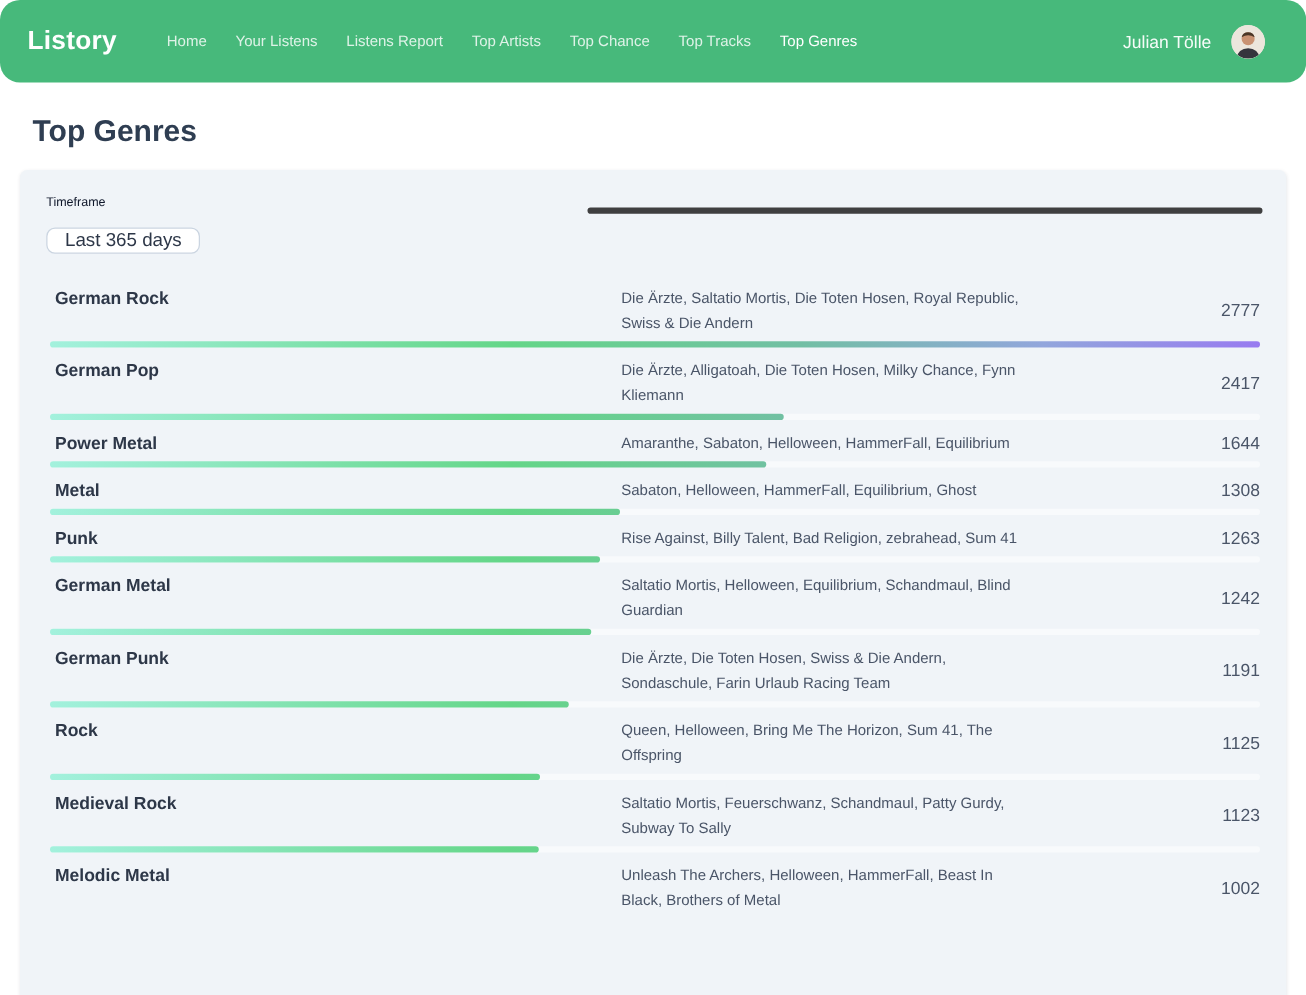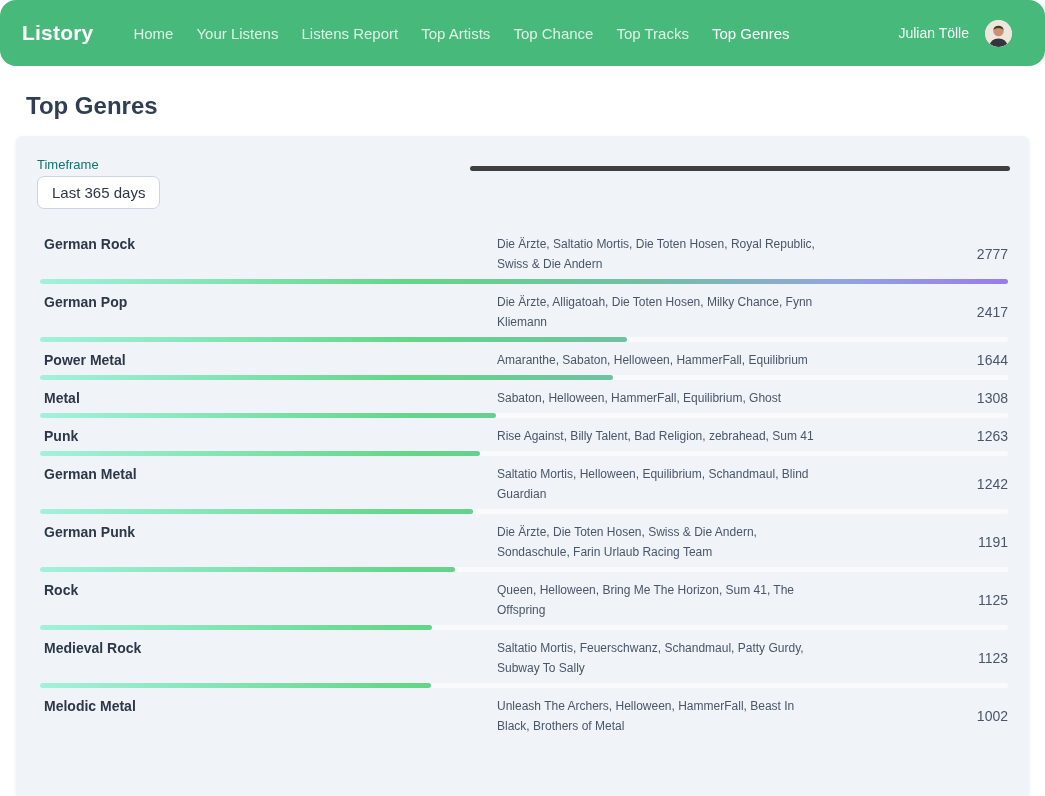--- a/index.html
+++ b/index.html
@@ -5,37 +5,37 @@
   * { margin:0; padding:0; box-sizing:border-box; }
   html,body { width:1045px; height:796px; overflow:hidden; background:#ffffff;
     font-family:"Liberation Sans", sans-serif; }
 
   
   .topbar { height:66px; background:#47b97b; display:flex; align-items:center;
     padding:0 33px 0 22px;border-radius:16px; }
   .brand { color:#ffffff; font-size:21px; font-weight:700; letter-spacing:.2px;
     margin-right:40px; cursor:pointer; }
   .nav { display:flex; gap:23px; }
-  .nav-item { color:rgba(255,255,255,.82); font-size:15px; cursor:pointer;
+  .nav-item { color:rgba(255,255,255,.82); font-size:12px; cursor:pointer;
     white-space:nowrap; }
   .nav-item.active { color:#ffffff; }
   .user-area { margin-left:auto; display:flex; align-items:center; gap:16px; }
   .user-name { color:rgba(255,255,255,.95); font-size:14px; cursor:pointer; }
   .avatar { width:27px; height:27px; border-radius:50%; overflow:hidden;
     display:block; cursor:pointer; background:#ece6dc; }
 
   
   .page-title { font-size:24px; font-weight:600; color:#2f3e52;
     margin:26px 0 16px 26px; }
 
   .card { position:relative; margin:0 16px; background:#f0f4f8; border-radius:6px;
     padding:21px; box-shadow:0 1px 3px rgba(30,40,60,.10); min-height:680px; }
 
-  .tf-label { font-size:13px; color:#0f766e; margin-bottom:4px; }
-  .tf-select { display:inline-flex; align-items:center; height:33px; padding:0 14px;
+  .tf-label { font-size:10px; color:#0f172a; margin-bottom:14px; }
+  .tf-select { display:inline-flex; align-items:center; height:21px; padding:0 14px;
     background:#ffffff; border:1px solid #cbd5e1; border-radius:7px;
     font-family:inherit; font-size:15px; color:#2d3748; cursor:pointer; }
 
   .scroll-thumb { position:absolute; top:30px; left:454px; width:540px; height:5px;
     background:#262626; border-radius:3px; opacity:.88; cursor:grab; }
 
   
   .rows { margin-top:20px; }
   .row { position:relative; display:grid; grid-template-columns:460px 1fr 84px;
     padding:5px 0 13px 0; cursor:pointer; }

